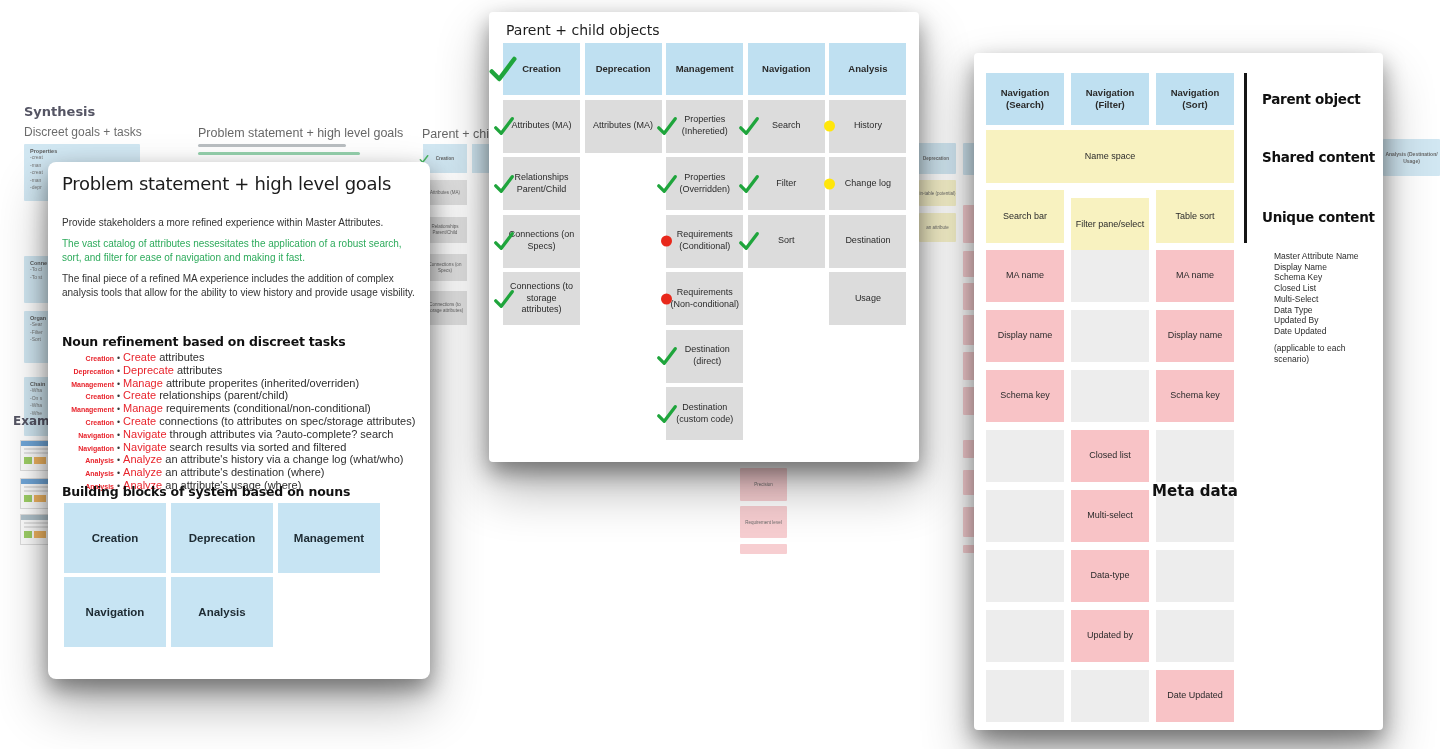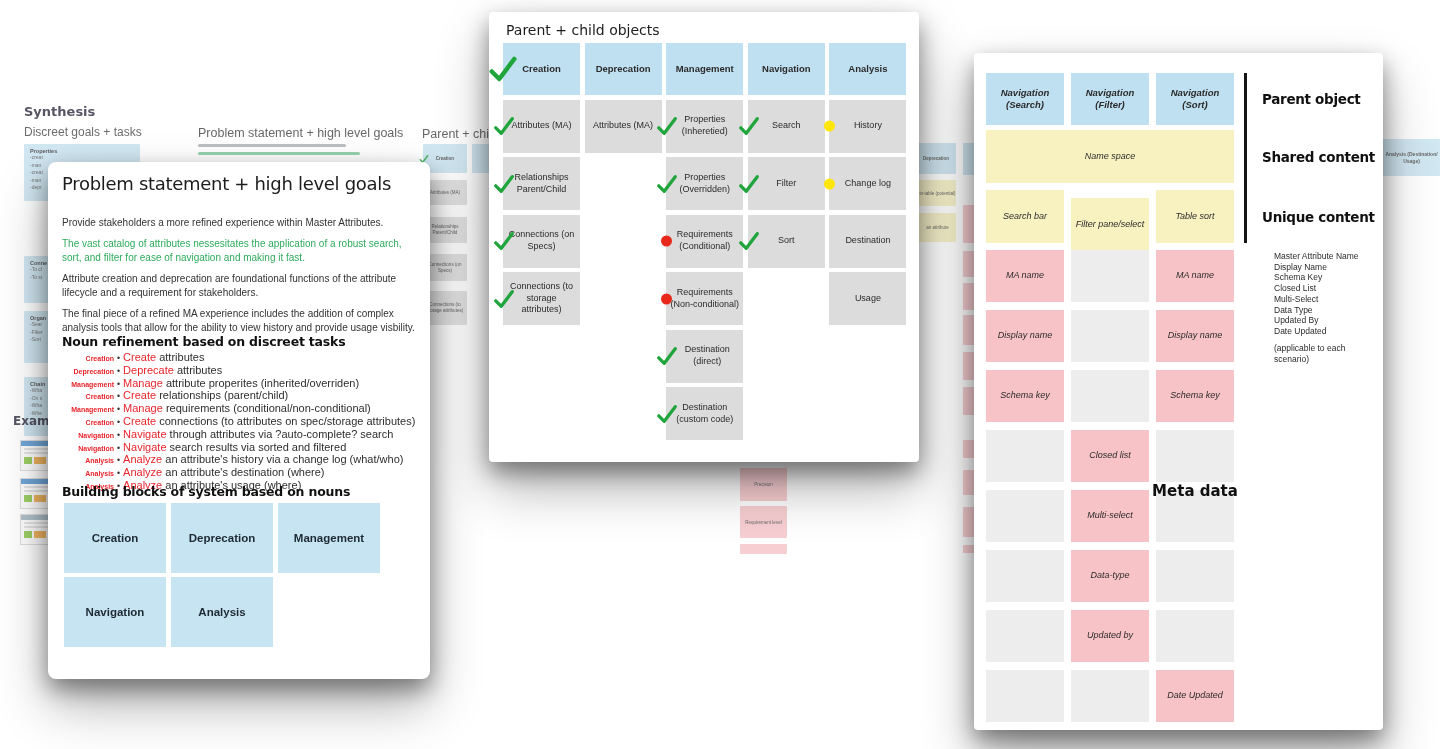--- a/index.html
+++ b/index.html
@@ -66,21 +66,21 @@
   .pc-item{height:53px;background:#dcdcdc;}
   .mark-check{position:absolute;left:-10px;top:50%;transform:translateY(-50%);line-height:0;}
   .mark-check.big{left:-15px;}
   .dot{position:absolute;left:-5px;top:50%;transform:translateY(-50%);width:11px;height:11px;border-radius:50%;}
   .dot.yellow{background:#ffe60a;}
   .dot.red{background:#e8281b;}
 
   
   #scenario-card{left:974px;top:53px;width:409px;height:677px;border-radius:4px;}
   .sc-box{position:absolute;width:78px;height:52px;display:flex;align-items:center;justify-content:center;
-          text-align:center;font-size:9px;line-height:1.3;color:#2b2b2b;padding:13px 3px;box-sizing:border-box;font-style:italic;}
+          text-align:center;font-size:9px;line-height:1.3;color:#2b2b2b;padding:13px 3px;box-sizing:border-box;}
   .sc-head{background:#bfe0f1;font-weight:700;font-size:9.5px;height:52px;}
   .sc-yellow{background:#f8f2c0;height:53px;}
   .sc-pink{background:#f8c3c6;}
   .sc-gray{background:#ededed;}
   #sc-divider{position:absolute;left:270px;top:20px;width:3px;height:170px;background:#151515;}
   .sc-rowlabel{position:absolute;left:288px;width:118px;display:flex;align-items:center;
                font-family:"DejaVu Sans",sans-serif;font-weight:700;font-size:13.5px;
                letter-spacing:-.3px;color:#101010;white-space:nowrap;}
   #meta-label{position:absolute;left:178px;top:429px;width:86px;text-align:center;
               font-family:"DejaVu Sans",sans-serif;font-weight:700;font-size:15px;color:#101010;z-index:3;}
@@ -212,21 +212,20 @@
   <div class="bg-chip blue" style="left:1383px;top:139px;width:57px;height:37px;font-size:5px;line-height:1.4;">
     <span>Analysis (Destination/ Usage)</span>
   </div>
 </div>
 
 <div id="problem-card" class="card">
   <div class="pc-title">Problem statement + high level goals</div>
   <div class="pc-paras" id="para-list">
       <p>Provide stakeholders a more refined experience within Master Attributes.</p>
       <p class="green">The vast catalog of attributes nessesitates the application of a robust search, sort, and filter for ease of navigation and making it fast.</p>
-      <p>Attribute creation and deprecation are foundational functions of the attribute lifecycle and a requirement for stakeholders.</p>
       <p>The final piece of a refined MA experience includes the addition of complex analysis tools that allow for the ability to view history and provide usage visbility.</p>
     </div>
   <div class="pc-subhead" style="top:172px;">Noun refinement based on discreet tasks</div>
   <div id="task-list">
       <div class="task-row">
         <span class="t-label">Creation</span>
         <span class="t-bullet">•</span>
         <span class="t-text"><em>Create</em> attributes</span>
       </div>
       <div class="task-row">

